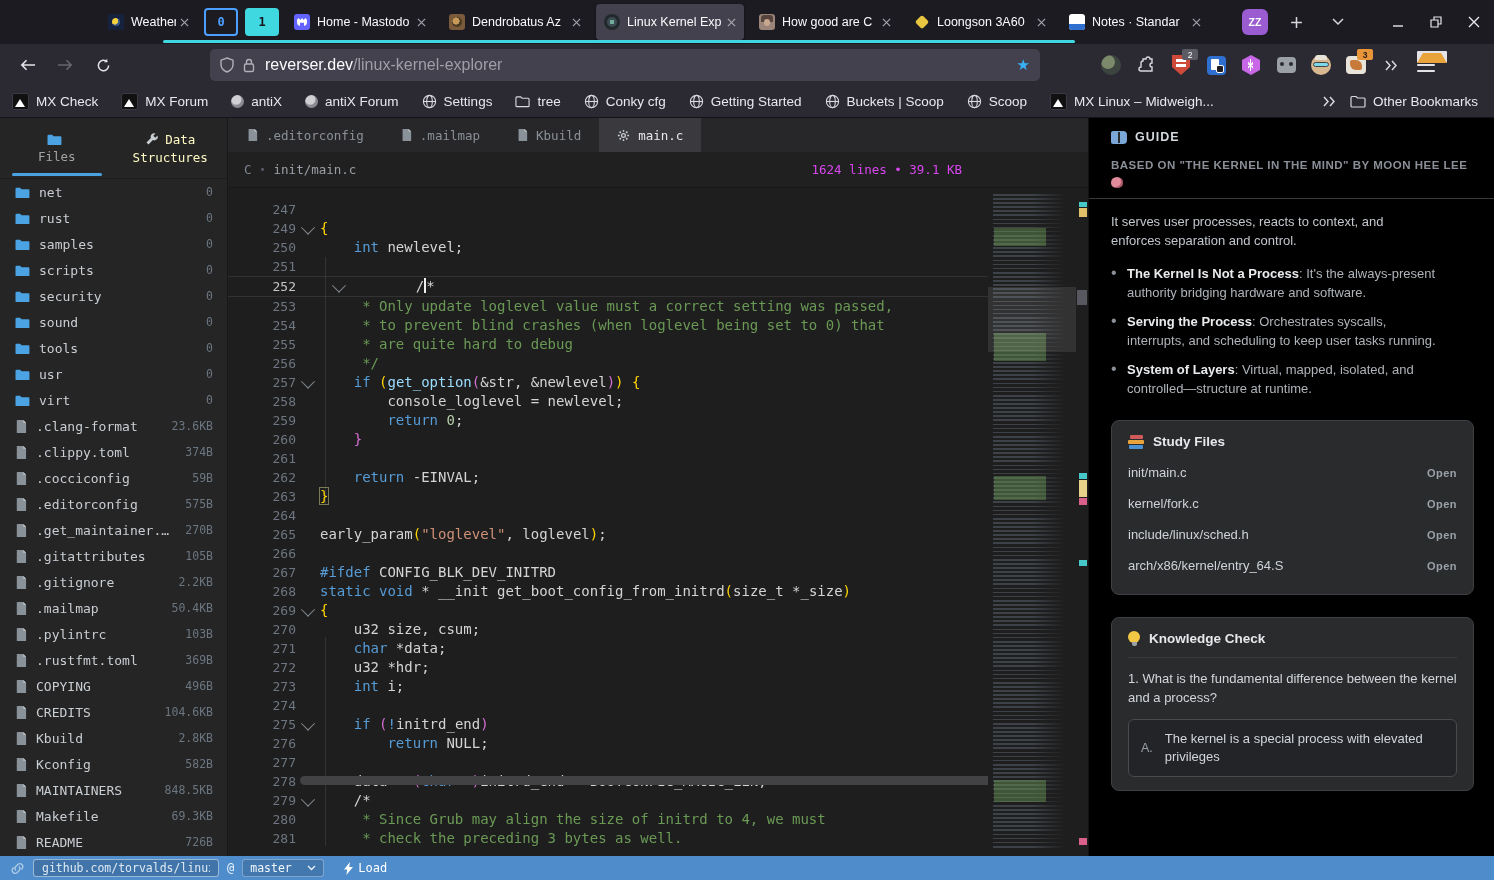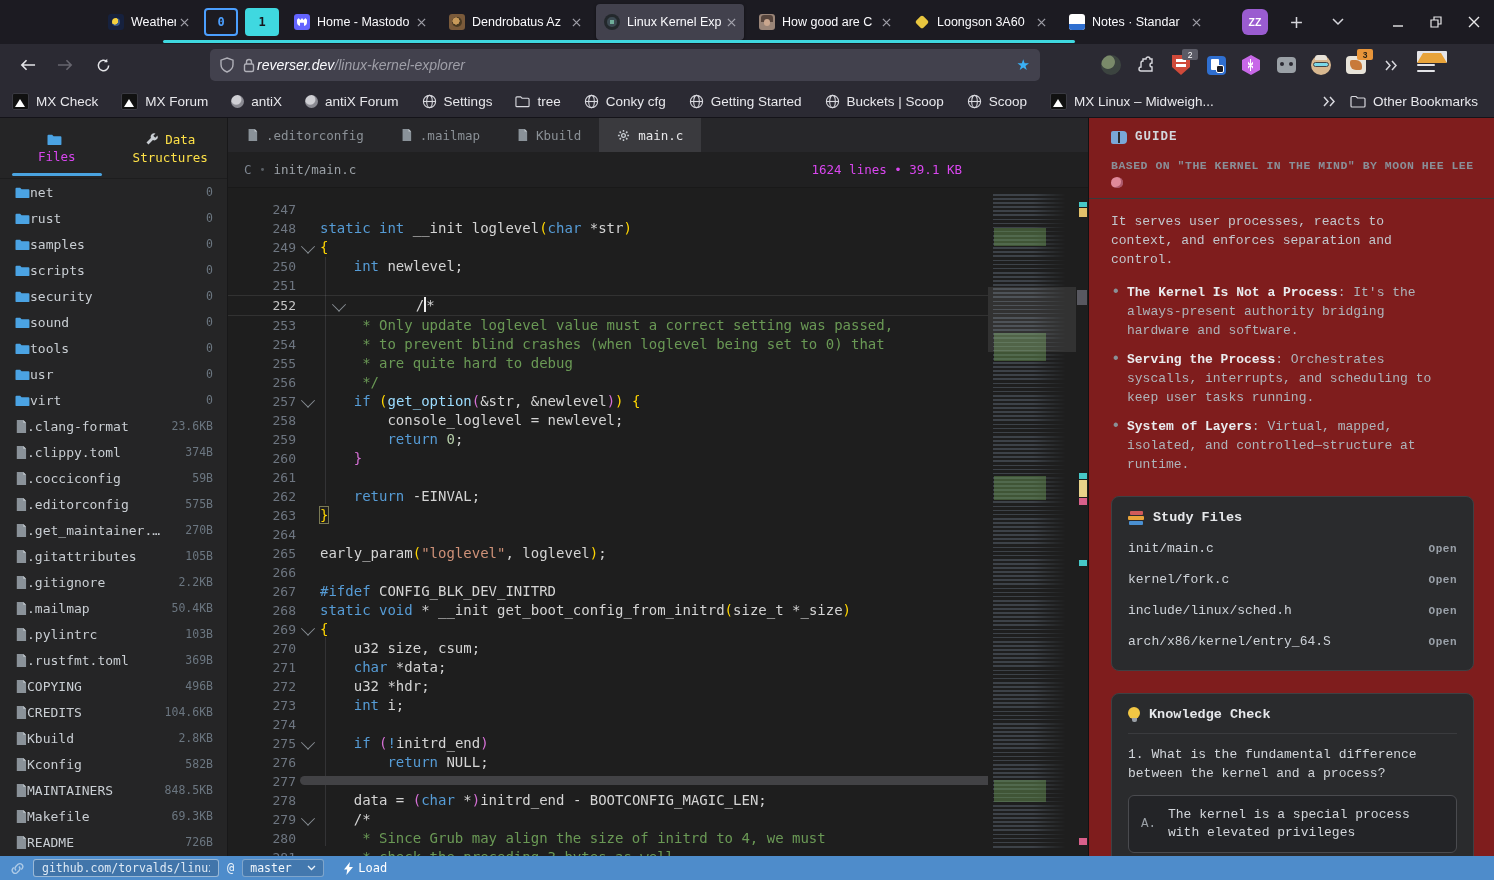--- a/index.html
+++ b/index.html
@@ -46,21 +46,21 @@
      justify-content:center;font-size:10.5px;font-weight:bold;}
   .tbbtn{width:28px;height:28px;display:flex;align-items:center;justify-content:center;border-radius:4px;color:#d6d6dc;}
   .winctl{display:flex;gap:26px;margin-left:26px;align-items:center;}
 
   
   .navbar{position:absolute;left:0;top:44px;width:1494px;height:42px;background:#2b2a33;display:flex;align-items:center;}
   .navbtn{width:30px;height:30px;display:flex;align-items:center;justify-content:center;border-radius:4px;color:#e4e4e8;flex:none;}
   .navbtn.disabled{color:#67666f;}
   .urlbar{position:absolute;left:210px;top:5px;width:830px;height:32px;background:#42414d;border-radius:5px;
      display:flex;align-items:center;padding:0 10px;box-sizing:border-box;color:#b9b9c2;}
-  .urltext{font-size:14px;margin-left:2px;color:#fbfbfe;font-style:italic;}
+  .urltext{font-size:16px;margin-left:10px;color:#fbfbfe;}
   .urltext .path{color:#9f9fa8;}
   .starbox{margin-left:auto;color:#3ab0f5;font-size:15px;}
   .extrow{position:absolute;left:1100px;top:5px;height:32px;display:flex;align-items:center;gap:13px;}
   .ext{width:22px;height:22px;position:relative;display:flex;align-items:center;justify-content:center;}
   .badge{position:absolute;top:-5px;right:-6px;min-width:12px;height:11px;border-radius:2px;font-size:8.5px;
      display:flex;align-items:center;justify-content:center;padding:0 2px;font-family:"Liberation Sans",sans-serif;}
   .badge.gray{background:#5b5b66;color:#fff;}
   .badge.orange{background:#e8953a;color:#2b2416;font-weight:bold;}
   .ex-globe{width:20px;height:20px;border-radius:50%;background:radial-gradient(circle at 35% 35%,#7a8a6a 0 35%,#3c4440 40% 75%,#262a28 80%);}
   .ex-blue{width:19px;height:19px;border-radius:4px;background:#2f6fd0;position:relative;}
@@ -92,26 +92,26 @@
   .bm-dot{width:13px;height:13px;border-radius:50%;background:radial-gradient(circle at 40% 35%,#cfcfd4 0 40%,#8a8a92 50% 100%);}
   .bookbar .right{margin-left:auto;display:flex;align-items:center;gap:14px;}
 
   
   .app{position:absolute;left:0;top:118px;width:1494px;height:738px;background:#1e1e1e;overflow:hidden;}
 
   
   .side{position:absolute;left:0;top:0;width:228px;height:738px;background:#252526;border-right:1px solid #181819;box-sizing:border-box;}
   .side-tabs{display:flex;height:60px;border-bottom:1px solid #1d1d1e;}
   .side-tab{flex:1;display:flex;flex-direction:column;align-items:center;justify-content:center;gap:3px;
-     font-family:"DejaVu Sans Mono",monospace;font-size:12.5px;color:#fde047;position:relative;cursor:default;}
+     font-family:"DejaVu Sans Mono",monospace;font-size:12.5px;color:#fef9c3;position:relative;cursor:default;}
   .side-tab .row1{display:flex;align-items:center;gap:6px;}
-  .side-tab.active{color:#d946ef;align-items:center;}
+  .side-tab.active{color:#a3a3a3;align-items:center;}
   .side-tab.active::after{content:"";position:absolute;left:12px;right:12px;bottom:2px;height:3px;border-radius:2px;background:#4aa3e0;}
   .srow{display:flex;align-items:center;height:26px;padding:0 14px;font-family:"DejaVu Sans Mono",monospace;}
-  .srow .nm{color:#c9ced3;font-size:13px;margin-left:0;white-space:nowrap;overflow:hidden;flex:1;}
+  .srow .nm{color:#c9ced3;font-size:13px;margin-left:9px;white-space:nowrap;overflow:hidden;flex:1;}
   .srow .mt{color:#6b7680;font-size:11.5px;margin-left:8px;}
 
   
   .ed{position:absolute;left:228px;top:0;width:860px;height:738px;background:#1e1e1e;}
   .edtabs{position:absolute;left:0;top:0;width:860px;height:34px;background:#27272a;display:flex;border-bottom:1px solid #1a1a1b;}
   .edtab{display:flex;align-items:center;gap:8px;padding:0 18px;font-family:"DejaVu Sans Mono",monospace;
      font-size:12.5px;color:#8b9197;}
   .edtab.active{background:#3a3a3e;color:#e8e8ea;}
   .edinfo{position:absolute;left:0;top:34px;width:860px;height:36px;background:#202021;display:flex;align-items:center;
      padding:0 16px;box-sizing:border-box;font-family:"DejaVu Sans Mono",monospace;font-size:12.5px;color:#8b949e;border-bottom:1px solid #191919;}
@@ -138,22 +138,22 @@
      background:repeating-linear-gradient(180deg,rgba(150,170,195,.26) 0 1.6px,transparent 1.6px 4.1px);
      -webkit-mask:linear-gradient(90deg,#000 0 55%,rgba(0,0,0,.45) 78%,transparent 100%);
              mask:linear-gradient(90deg,#000 0 55%,rgba(0,0,0,.45) 78%,transparent 100%);}
   .mm-green{position:absolute;left:6px;width:52px;background:rgba(106,153,85,.45);}
   .mm-view{position:absolute;left:0;top:99px;width:88px;height:65px;background:rgba(255,255,255,.09);}
   .vstrip{position:absolute;left:848px;top:70px;width:12px;height:668px;background:#1e1e1e;}
   .vthumb{position:absolute;left:1px;top:102px;width:10px;height:15px;background:#585860;}
   .vmark{position:absolute;left:3px;width:8px;}
 
   
-  .panel{position:absolute;left:1088px;top:0;width:406px;height:738px;background:#7f1d1d;border-left:1px solid #121213;
-     box-sizing:border-box;padding:12px 20px 0 22px;font-family:Liberation Mono, monospace;overflow:hidden;}
+  .panel{position:absolute;left:1088px;top:0;width:406px;height:738px;background:#000000;border-left:1px solid #121213;
+     box-sizing:border-box;padding:12px 20px 0 22px;font-family:Liberation Sans, sans-serif;overflow:hidden;}
   .g-head{display:flex;align-items:center;gap:8px;color:#d3d8de;font-size:12.5px;font-weight:bold;letter-spacing:1px;}
   .g-sub{margin-top:14px;color:#8a8f98;font-size:11.5px;font-weight:bold;letter-spacing:.5px;line-height:15px;}
   .g-brain{width:12px;height:11px;border-radius:50% 50% 45% 45%;background:#e08a9a;margin-top:4px;
      box-shadow:inset -2px -1px 0 rgba(120,40,60,.5);}
   .g-div{border-bottom:1px solid #3a3a3c;margin:10px -20px 0 -22px;}
   .g-intro{margin-top:13px;width:322px;color:#c2c7cd;font-size:13px;line-height:19px;}
   .g-bullets{margin-top:14px;}
   .g-b{display:flex;margin-bottom:10px;}
   .g-b .dot{color:#8a9096;width:16px;flex:none;}
   .g-b .bt{width:320px;font-size:13px;line-height:19px;color:#aeb4ba;}
@@ -710,25 +710,20 @@
       </div>
       <div class="code" id="codearea">
         <div class="iguide" style="top:69px;height:247px"></div>
         <div class="iguide" style="top:449px;height:209px"></div>
       <div class="cl">
     <span class="gut">247</span>
     <span class="fz"></span>
     <span class="src"></span>
           </div>
           <div class="cl">
-    <span class="gut">248</span>
-    <span class="fz"></span>
-    <span class="src"><span class="kw">static int</span><span class="tx"> __init loglevel</span><span class="p1">(</span><span class="kw">char</span><span class="tx"> *str</span><span class="p1">)</span></span>
-          </div>
-          <div class="cl">
     <span class="gut">249</span>
     <span class="fz">
               <span class="chev"></span>
             </span>
     <span class="src"><span class="p1">{</span></span>
           </div>
           <div class="cl">
     <span class="gut">250</span>
     <span class="fz"></span>
     <span class="src"><span class="tx">    </span><span class="kw">int</span><span class="tx"> newlevel;</span></span>

